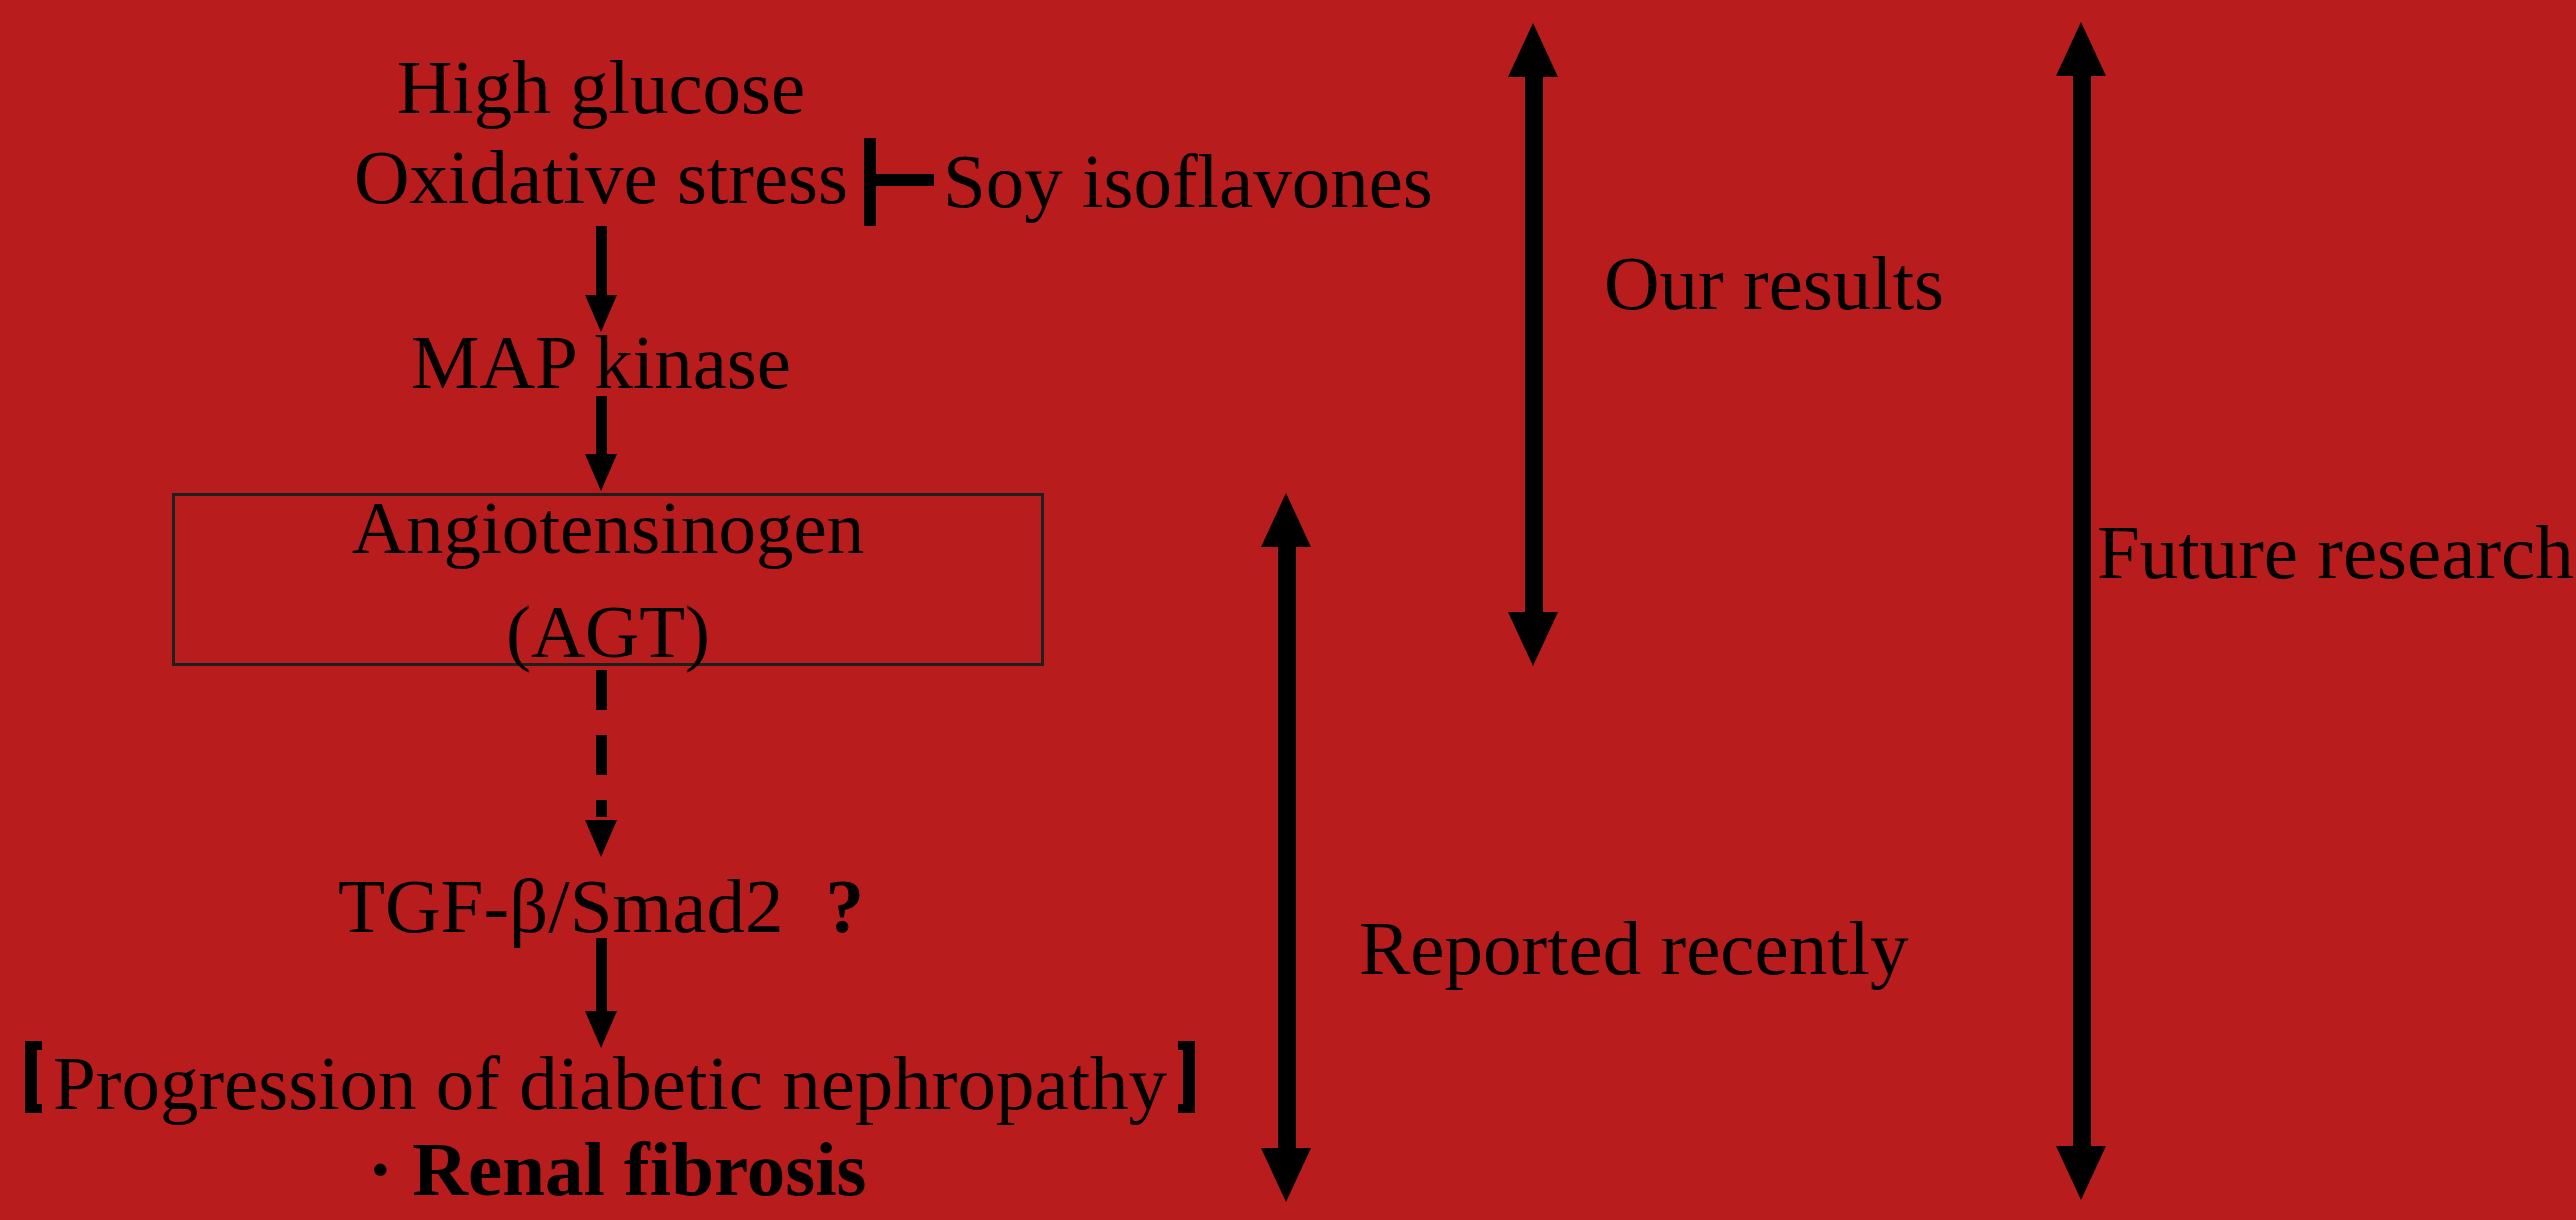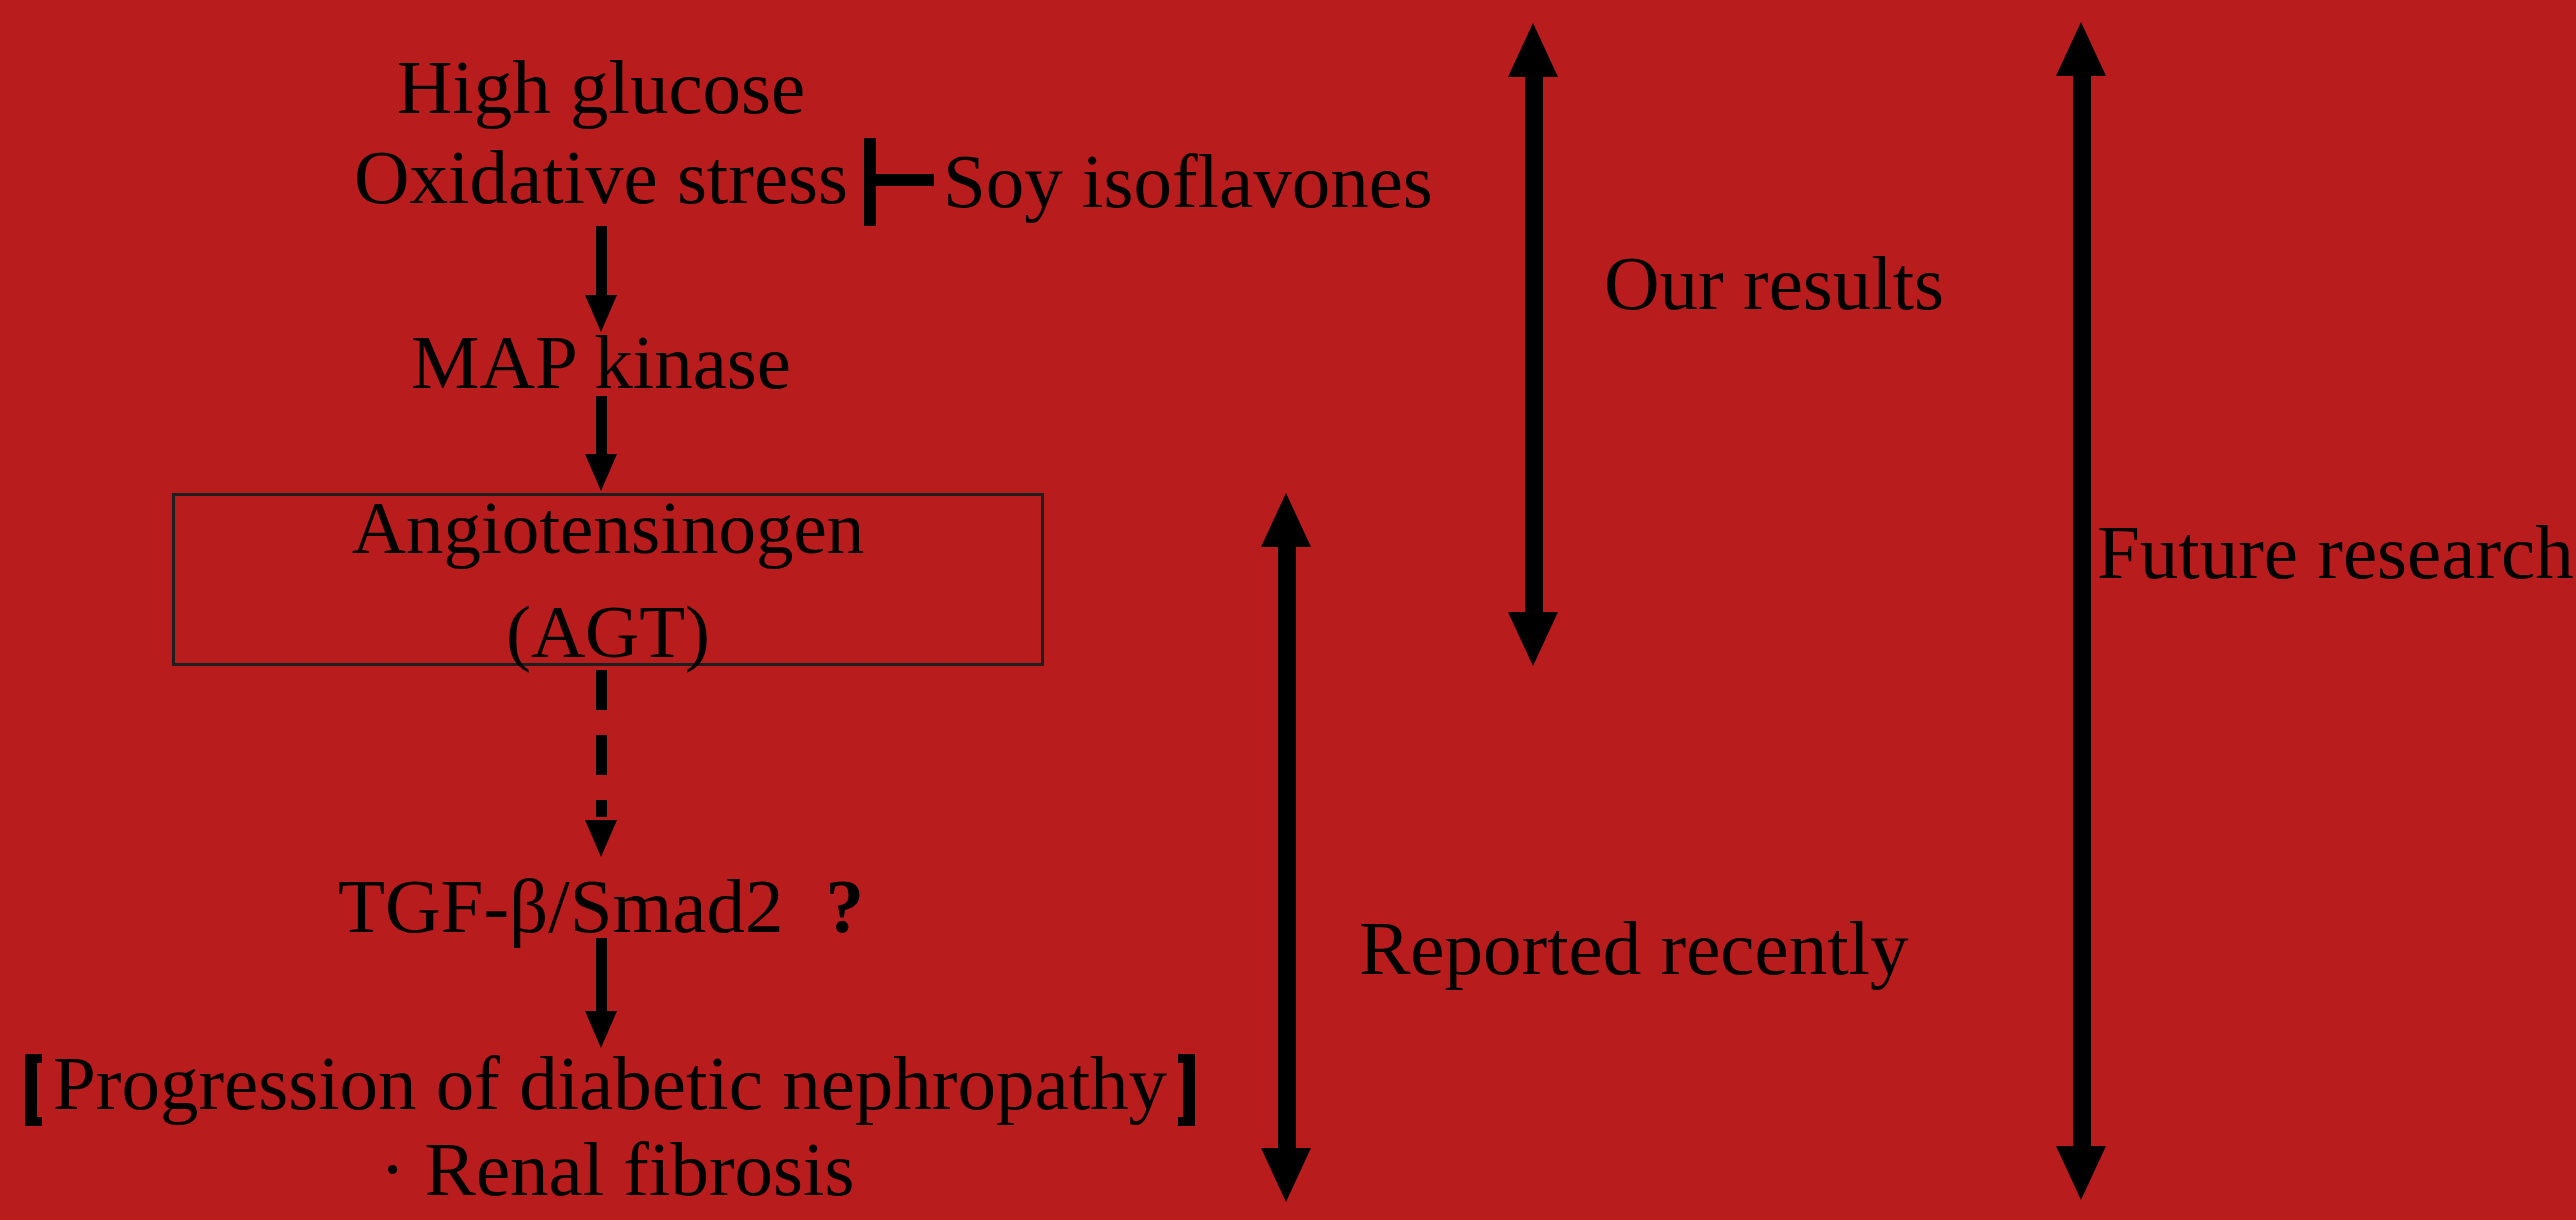--- a/index.html
+++ b/index.html
@@ -65,21 +65,21 @@
   .bracket {
     display:inline-block;
     width:17.5px; height:72px;
     box-sizing:border-box;
   }
   .bracket.left  { border-left:12.3px solid #000; border-top:9.6px solid #000; border-bottom:9.6px solid #000; }
   .bracket.right { border-right:12.3px solid #000; border-top:9.6px solid #000; border-bottom:9.6px solid #000; }
 
   .outcome-row {
     position:absolute;
-    display:flex; align-items:flex-end; justify-content:center;
+    display:flex; align-items:flex-start; justify-content:center;
     gap:10.5px;
     font-size:77px; line-height:1.1; white-space:nowrap;
   }
   .qmark { font-weight:bold; margin-left:42px; }
 </style>
 </head>
 <body>
 
 <div id="canvas">
 
@@ -125,21 +125,21 @@
     <div class="shaft" style="left:596px; top:938px; width:11.4px; height:77px;"></div>
     <div class="tri-down" style="left:585px; top:1011px;"></div>
   </div>
 
   <div class="outcome-row" style="left:0px; top:1041px; width:1220px;">
     <span class="bracket left" aria-label="【"></span>
     <span>Progression of diabetic nephropathy</span>
     <span class="bracket right" aria-label="】"></span>
   </div>
 
-  <div class="lbl center-block" style="left:0px; top:1124px; width:1234px;">· Renal fibrosis</div>
+  <div class="lbl center-block" style="left:0px; top:1124px; width:1234px;font-weight:bold;">· Renal fibrosis</div>
 
   <div class="big">
     <div class="tri-up" style="left:1508px; top:23px;"></div>
     <div class="shaft" style="left:1525px; top:70px; width:18.4px; height:549px;"></div>
     <div class="tri-down" style="left:1508px; top:612px;"></div>
   </div>
   <div class="lbl" style="left:1604px; top:238px;">Our results</div>
 
   <div class="big">
     <div class="tri-up" style="left:1261px; top:493px;"></div>

